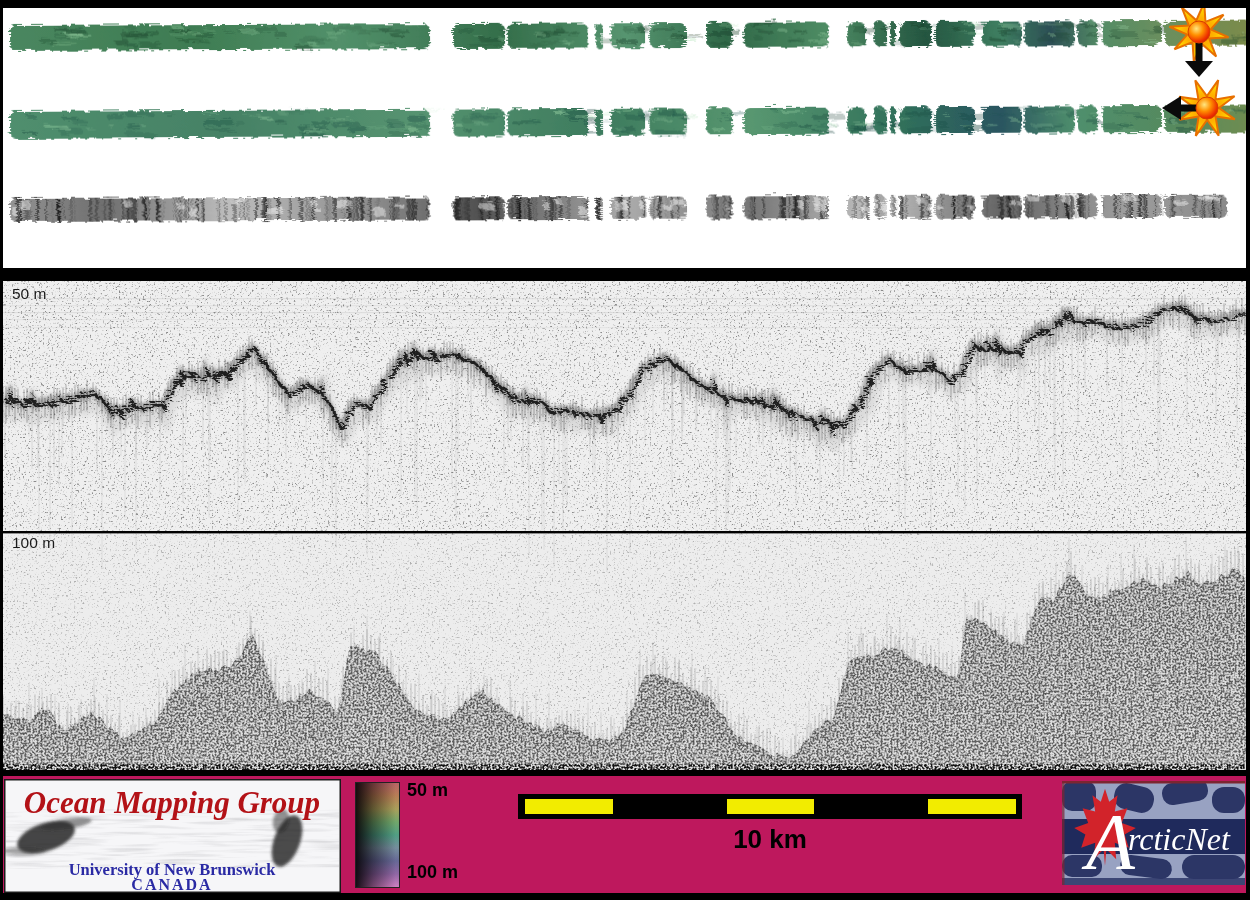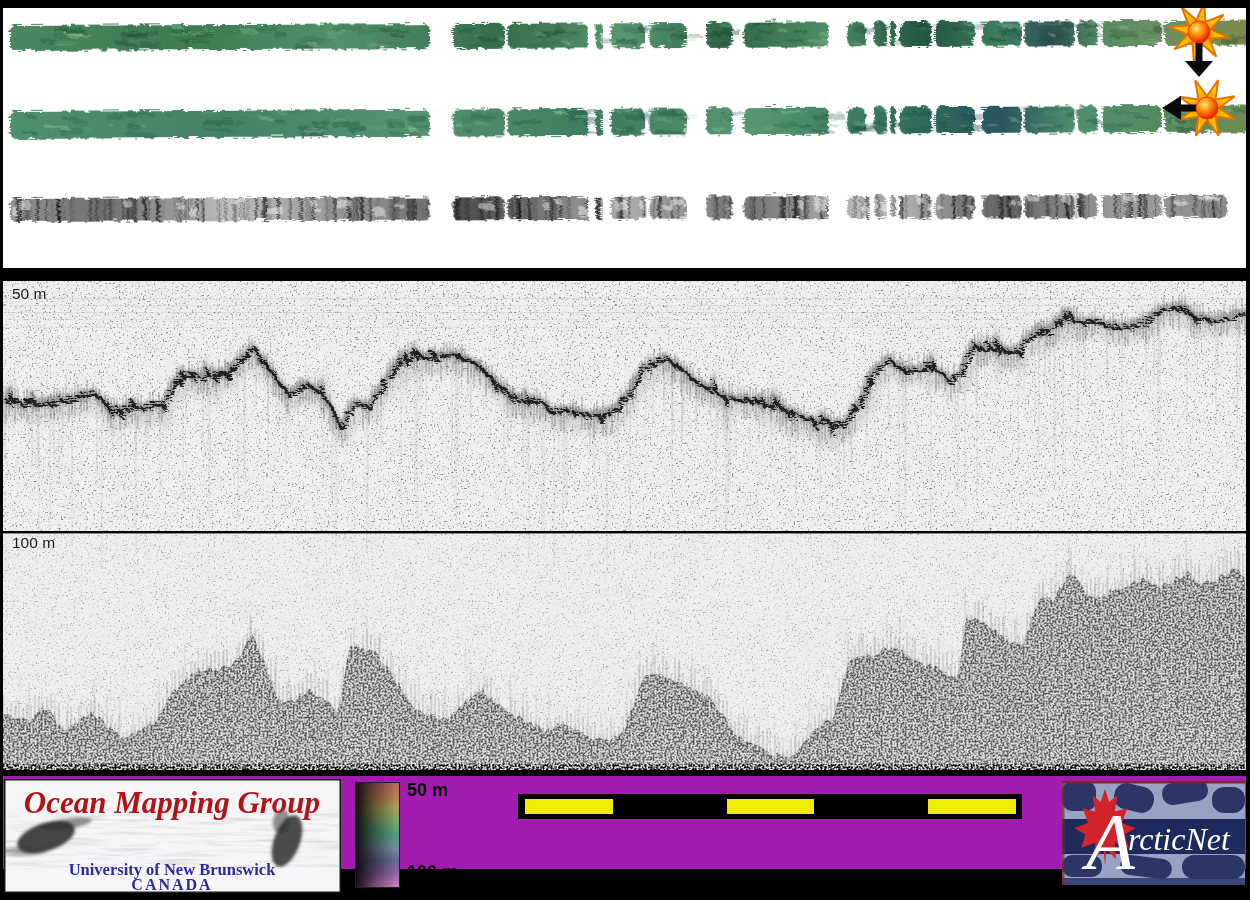--- a/index.html
+++ b/index.html
@@ -1,20 +1,20 @@
 <!DOCTYPE html>
 <html><head>
 <meta charset="utf-8">
 <style>
   html,body{margin:0;padding:0;background:#000;}
   .frame{position:relative;width:1250px;height:900px;background:#000;overflow:hidden;
          font-family:"Liberation Sans",sans-serif;}
   .swath-panel{position:absolute;left:3px;top:8px;width:1243px;height:260px;background:#fff;overflow:hidden;}
   .echo-svg{position:absolute;left:3px;top:281px;}
-  .footer{position:absolute;left:3px;top:776px;width:1243px;height:93px;background:#a21caf;}
+  .footer{position:absolute;left:3px;top:776px;width:1243px;height:117px;background:#be185d;}
   .omg-logo{position:absolute;left:1px;top:3px;}
   .colorbar{position:absolute;left:352px;top:6px;width:43px;height:104px;border:1px solid #222;}
   .cb-label{position:absolute;left:404px;font-weight:bold;font-size:18px;color:#000;white-space:nowrap;}
   .cb-label.top{top:4px;}
   .cb-label.bottom{top:86px;}
   .scalebar{position:absolute;left:515px;top:18px;width:504px;height:25px;background:#000;display:flex;}
   .sb-cell{flex:1 1 0;position:relative;}
   .sb-yellow{position:absolute;left:7px;right:6px;top:5px;bottom:5px;background:#f2ec00;}
   .scalebar-label{position:absolute;left:515px;top:48px;width:504px;text-align:center;
                   font-weight:bold;font-size:26px;color:#000;}
@@ -834,20 +834,21 @@
         </div>
       <div class="sb-cell"></div>
       <div class="sb-cell">
           <div class="sb-yellow" style="background: rgb(242, 236, 0);"></div>
         </div>
       <div class="sb-cell"></div>
       <div class="sb-cell">
           <div class="sb-yellow" style="background: rgb(242, 236, 0);"></div>
         </div>
     </div>
+    <div class="scalebar-label">10 km</div>
 
     <svg class="arcticnet" width="183" height="104" viewBox="0 0 183 104">
       <rect x="0" y="0" width="183" height="104" fill="#98a2c2"></rect>
       <g fill="#232d5f" opacity="0.92">
         <rect x="0" y="0" width="34" height="30" rx="10"></rect>
         <rect x="52" y="4" width="40" height="26" rx="12" transform="rotate(14 72 17)"></rect>
         <rect x="100" y="0" width="46" height="22" rx="10" transform="rotate(-9 123 11)"></rect>
         <rect x="150" y="6" width="33" height="26" rx="12"></rect>
         <rect x="0" y="74" width="40" height="22" rx="10"></rect>
         <rect x="58" y="76" width="52" height="20" rx="10" transform="rotate(7 84 86)"></rect>

